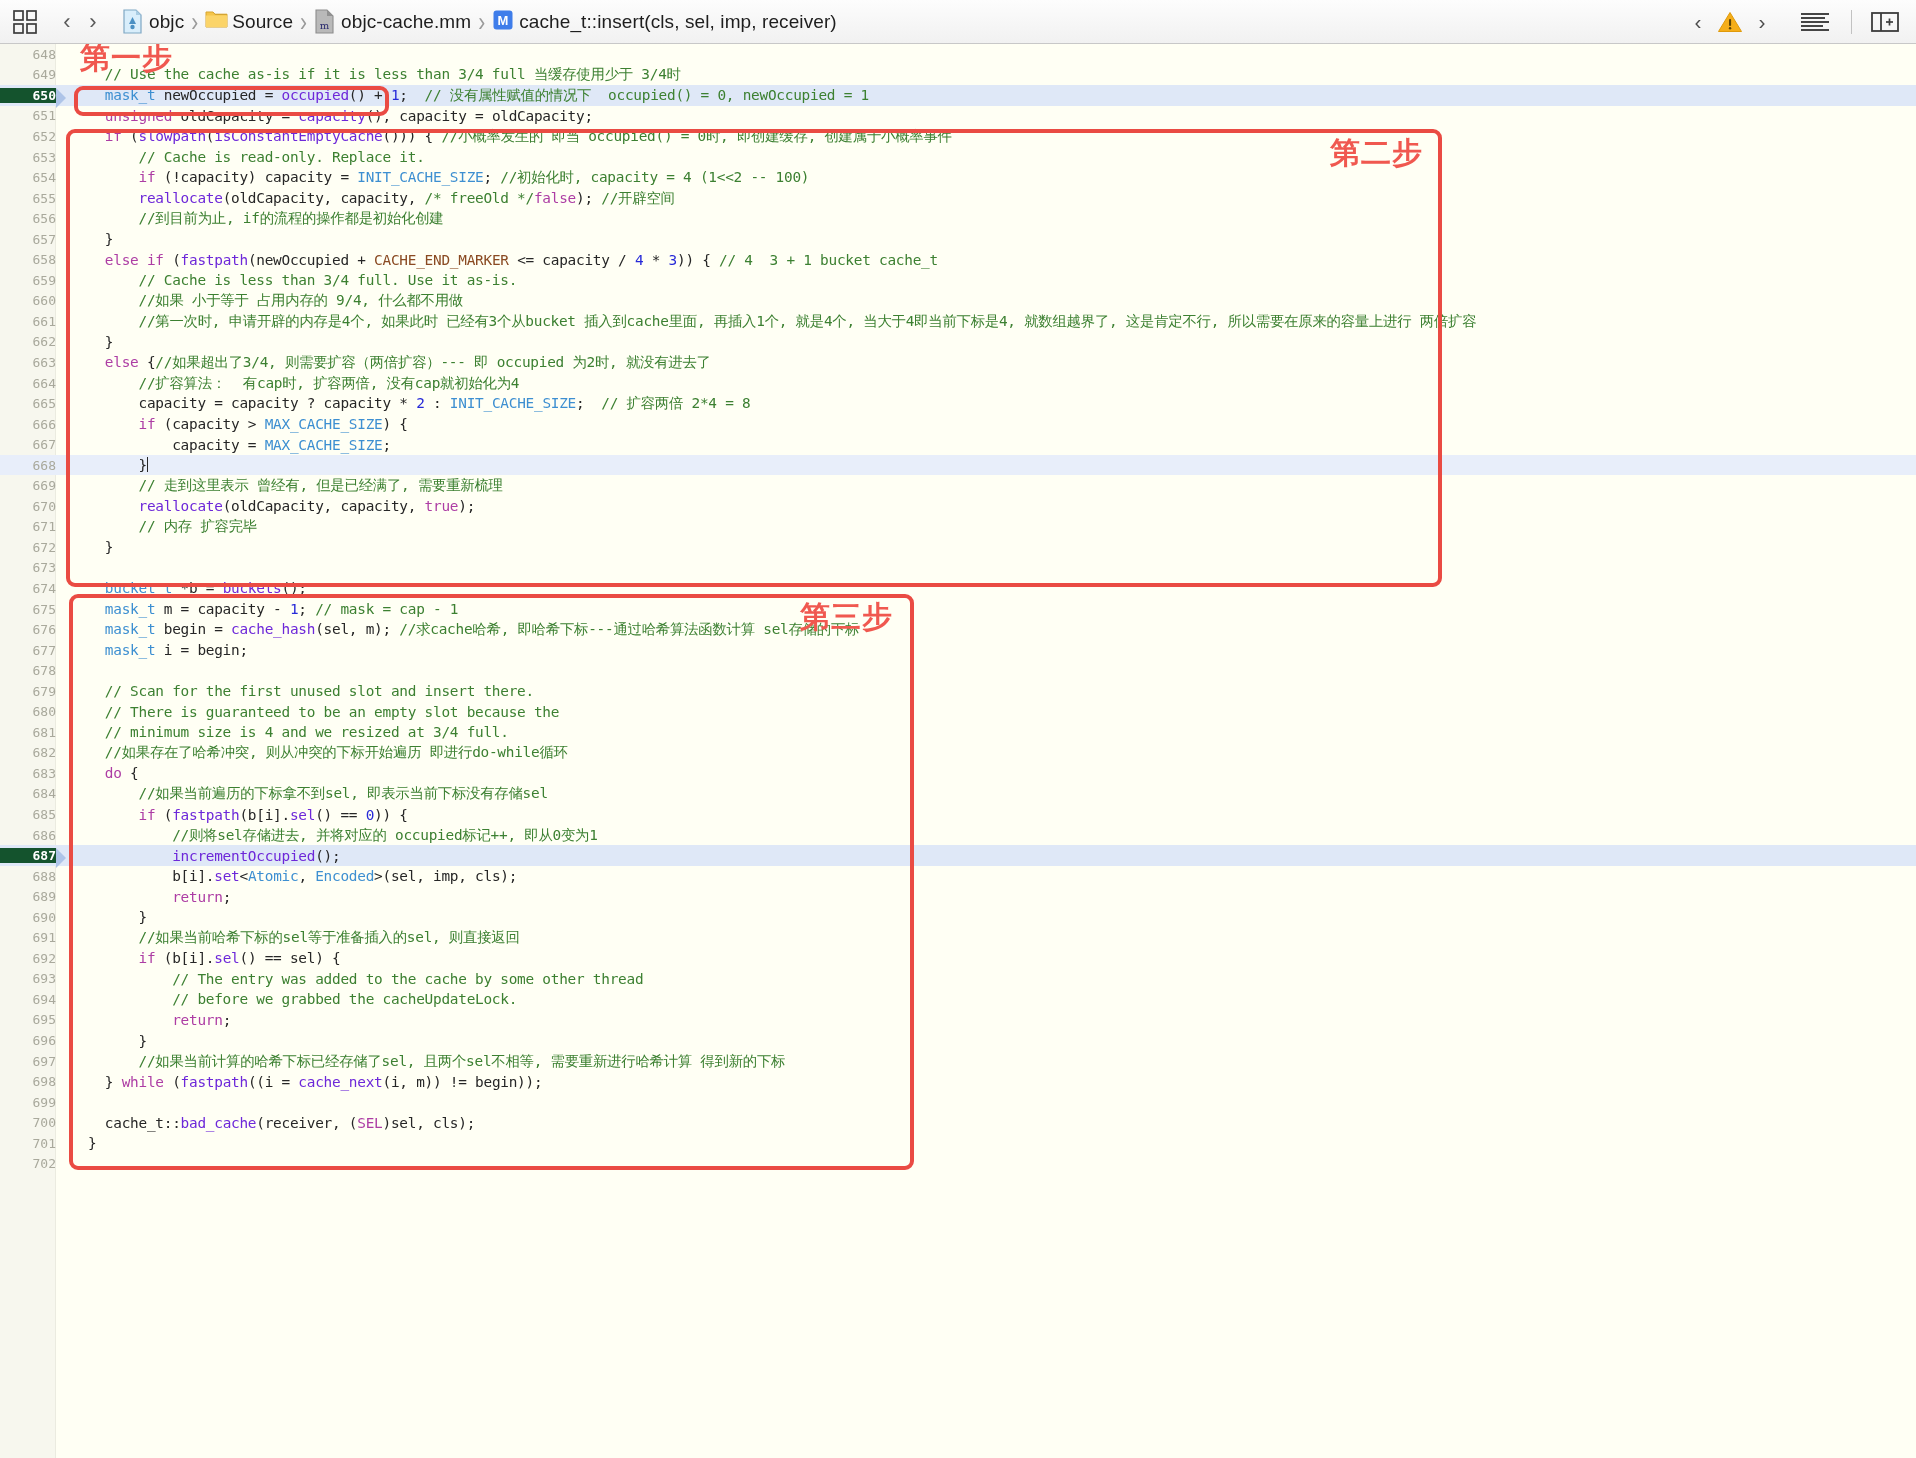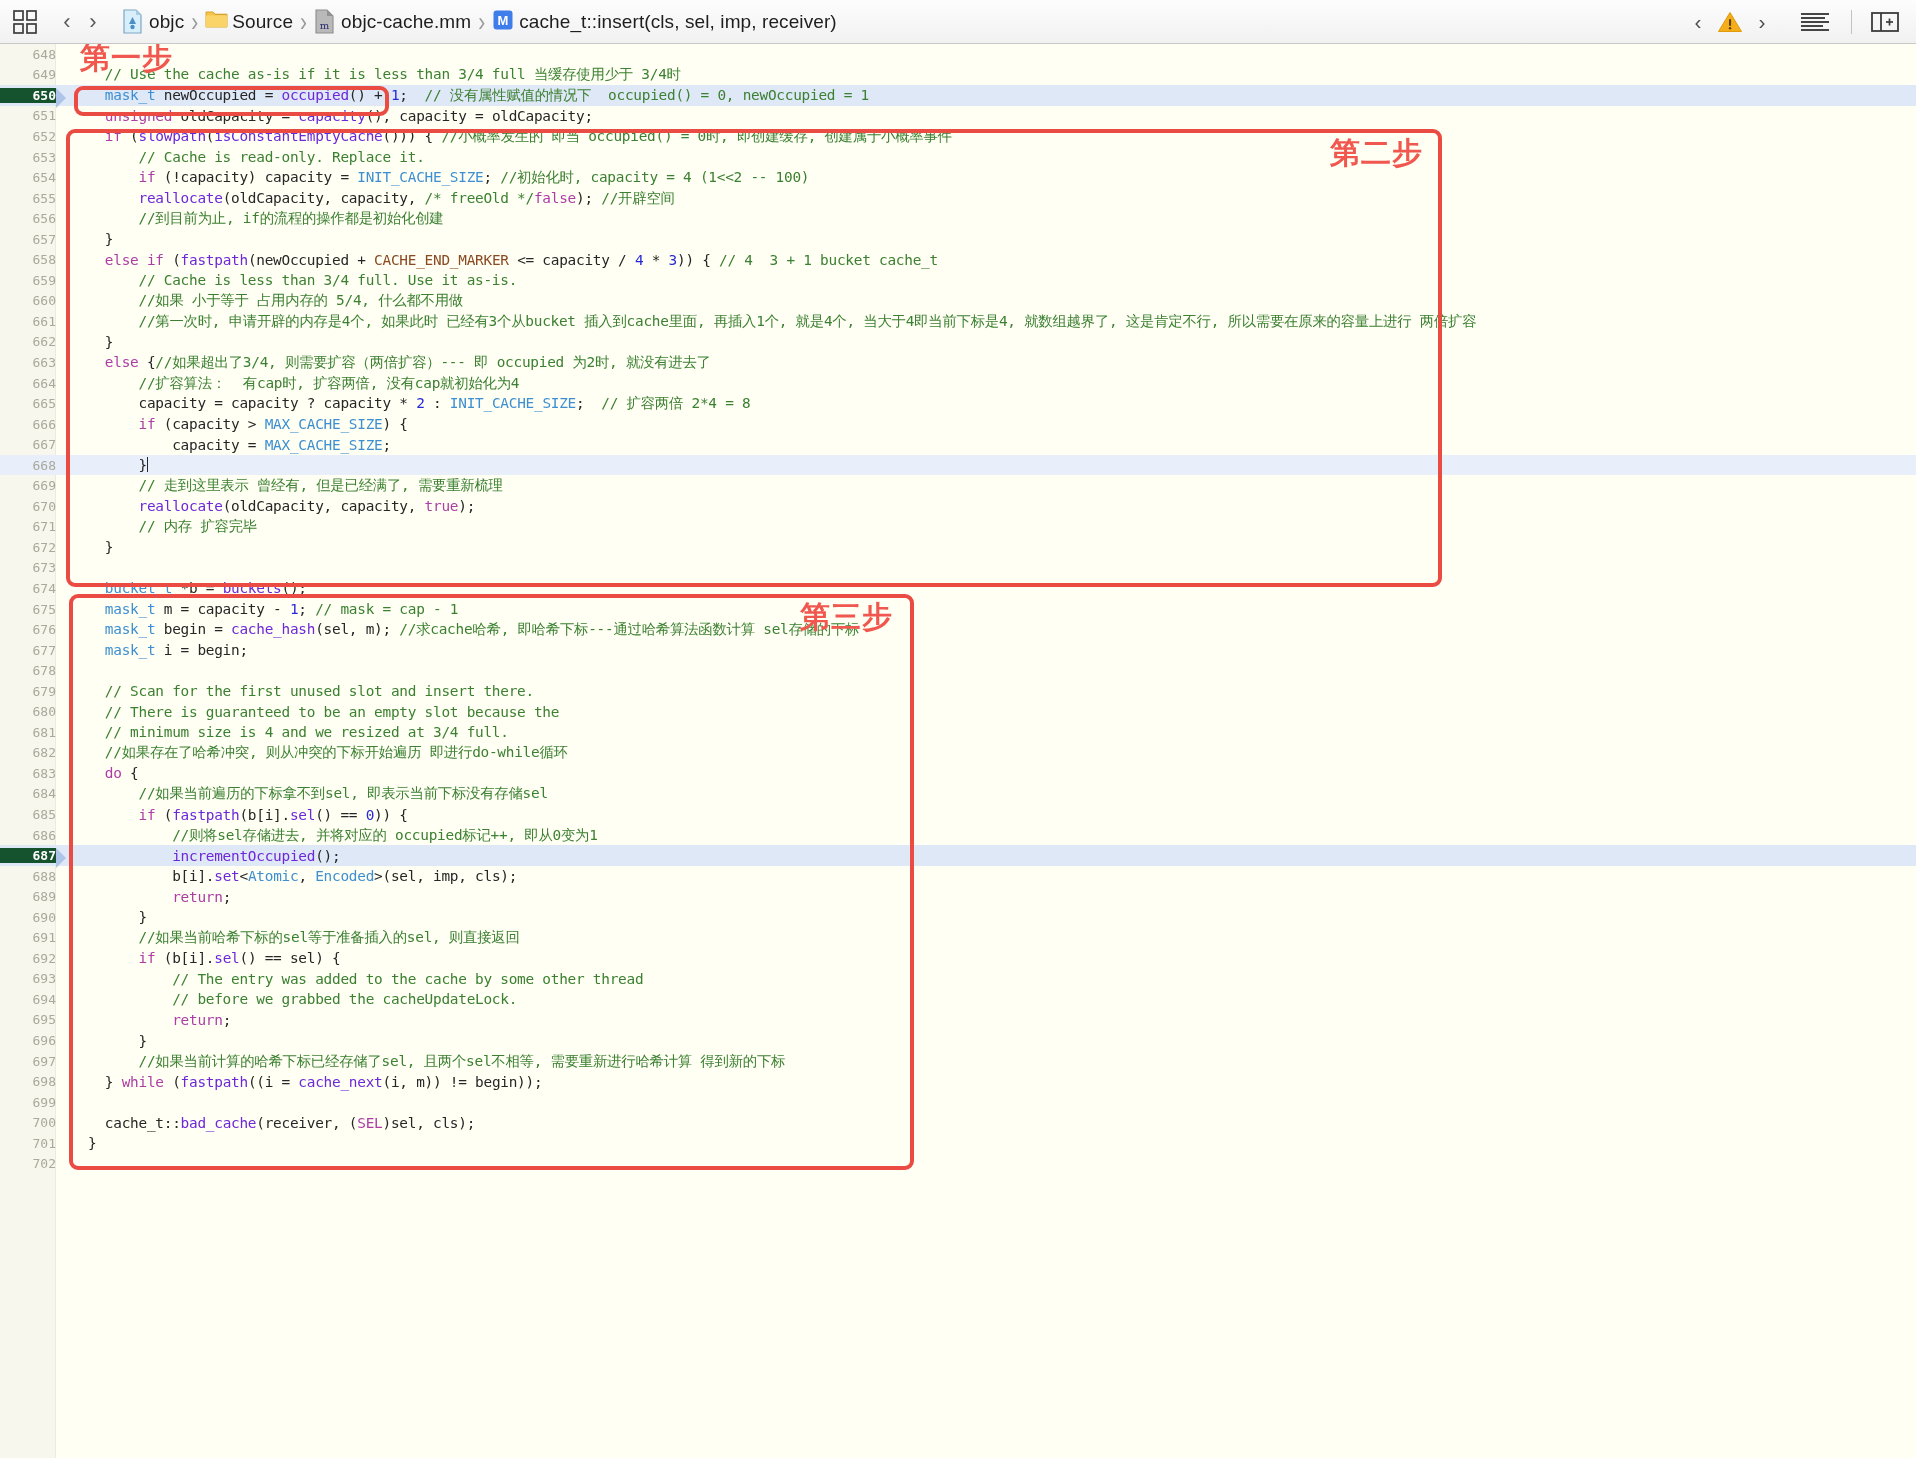--- a/index.html
+++ b/index.html
@@ -247,21 +247,21 @@
       <div class="row hl"><div class="ln">650</div><div class="code"><span class="plain">  </span><span class="type">mask_t</span><span class="plain"> newOccupied = </span><span class="fn">occupied</span><span class="plain">() + </span><span class="num">1</span><span class="plain">;</span><span class="cmt">  // 没有属性赋值的情况下  occupied() = 0, newOccupied = 1</span></div></div>
       <div class="row"><div class="ln">651</div><div class="code"><span class="plain">  </span><span class="kw">unsigned</span><span class="plain"> oldCapacity = </span><span class="fn">capacity</span><span class="plain">(), capacity = oldCapacity;</span></div></div>
       <div class="row"><div class="ln">652</div><div class="code"><span class="plain">  </span><span class="kw">if</span><span class="plain"> (</span><span class="fn">slowpath</span><span class="plain">(</span><span class="fn">isConstantEmptyCache</span><span class="plain">())) { </span><span class="cmt">//小概率发生的 即当 occupied() = 0时, 即创建缓存, 创建属于小概率事件</span></div></div>
       <div class="row"><div class="ln">653</div><div class="code"><span class="plain">      </span><span class="cmt">// Cache is read-only. Replace it.</span></div></div>
       <div class="row"><div class="ln">654</div><div class="code"><span class="plain">      </span><span class="kw">if</span><span class="plain"> (!capacity) capacity = </span><span class="type">INIT_CACHE_SIZE</span><span class="plain">; </span><span class="cmt">//初始化时, capacity = 4 (1&lt;&lt;2 -- 100)</span></div></div>
       <div class="row"><div class="ln">655</div><div class="code"><span class="plain">      </span><span class="fn">reallocate</span><span class="plain">(oldCapacity, capacity, </span><span class="cmt">/* freeOld */</span><span class="kw">false</span><span class="plain">); </span><span class="cmt">//开辟空间</span></div></div>
       <div class="row"><div class="ln">656</div><div class="code"><span class="plain">      </span><span class="cmt">//到目前为止, if的流程的操作都是初始化创建</span></div></div>
       <div class="row"><div class="ln">657</div><div class="code"><span class="plain">  }</span></div></div>
       <div class="row"><div class="ln">658</div><div class="code"><span class="plain">  </span><span class="kw">else if</span><span class="plain"> (</span><span class="fn">fastpath</span><span class="plain">(newOccupied + </span><span class="mac">CACHE_END_MARKER</span><span class="plain"> &lt;= capacity / </span><span class="num">4</span><span class="plain"> * </span><span class="num">3</span><span class="plain">)) { </span><span class="cmt">// 4  3 + 1 bucket cache_t</span></div></div>
       <div class="row"><div class="ln">659</div><div class="code"><span class="plain">      </span><span class="cmt">// Cache is less than 3/4 full. Use it as-is.</span></div></div>
-      <div class="row"><div class="ln">660</div><div class="code"><span class="plain">      </span><span class="cmt">//如果 小于等于 占用内存的 5/4, 什么都不用做</span></div></div>
+      <div class="row"><div class="ln">660</div><div class="code"><span class="plain">      </span><span class="cmt">//如果 小于等于 占用内存的 9/4, 什么都不用做</span></div></div>
       <div class="row"><div class="ln">661</div><div class="code"><span class="plain">      </span><span class="cmt">//第一次时, 申请开辟的内存是4个, 如果此时 已经有3个从bucket 插入到cache里面, 再插入1个, 就是4个, 当大于4即当前下标是4, 就数组越界了, 这是肯定不行, 所以需要在原来的容量上进行 两倍扩容</span></div></div>
       <div class="row"><div class="ln">662</div><div class="code"><span class="plain">  }</span></div></div>
       <div class="row"><div class="ln">663</div><div class="code"><span class="plain">  </span><span class="kw">else</span><span class="plain"> {</span><span class="cmt">//如果超出了3/4, 则需要扩容（两倍扩容）--- 即 occupied 为2时, 就没有进去了</span></div></div>
       <div class="row"><div class="ln">664</div><div class="code"><span class="plain">      </span><span class="cmt">//扩容算法：  有cap时, 扩容两倍, 没有cap就初始化为4</span></div></div>
       <div class="row"><div class="ln">665</div><div class="code"><span class="plain">      capacity = capacity ? capacity * </span><span class="num">2</span><span class="plain"> : </span><span class="type">INIT_CACHE_SIZE</span><span class="plain">;  </span><span class="cmt">// 扩容两倍 2*4 = 8</span></div></div>
       <div class="row"><div class="ln">666</div><div class="code"><span class="plain">      </span><span class="kw">if</span><span class="plain"> (capacity &gt; </span><span class="type">MAX_CACHE_SIZE</span><span class="plain">) {</span></div></div>
       <div class="row"><div class="ln">667</div><div class="code"><span class="plain">          capacity = </span><span class="type">MAX_CACHE_SIZE</span><span class="plain">;</span></div></div>
       <div class="row cur"><div class="ln">668</div><div class="code"><span class="plain">      }</span><span id="cursor-caret"></span></div></div>
       <div class="row"><div class="ln">669</div><div class="code"><span class="plain">      </span><span class="cmt">// 走到这里表示 曾经有, 但是已经满了, 需要重新梳理</span></div></div>
       <div class="row"><div class="ln">670</div><div class="code"><span class="plain">      </span><span class="fn">reallocate</span><span class="plain">(oldCapacity, capacity, </span><span class="kw">true</span><span class="plain">);</span></div></div>

